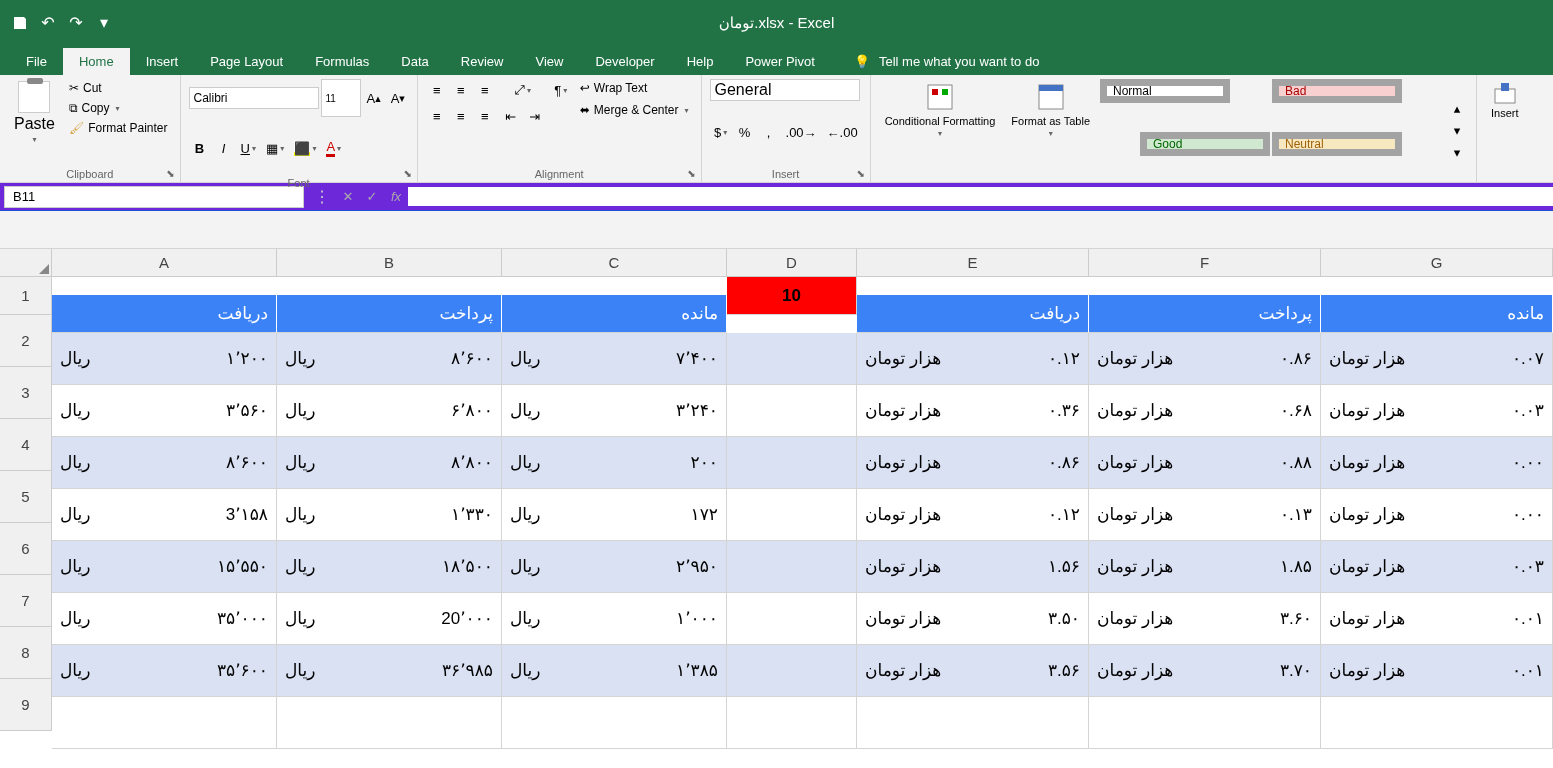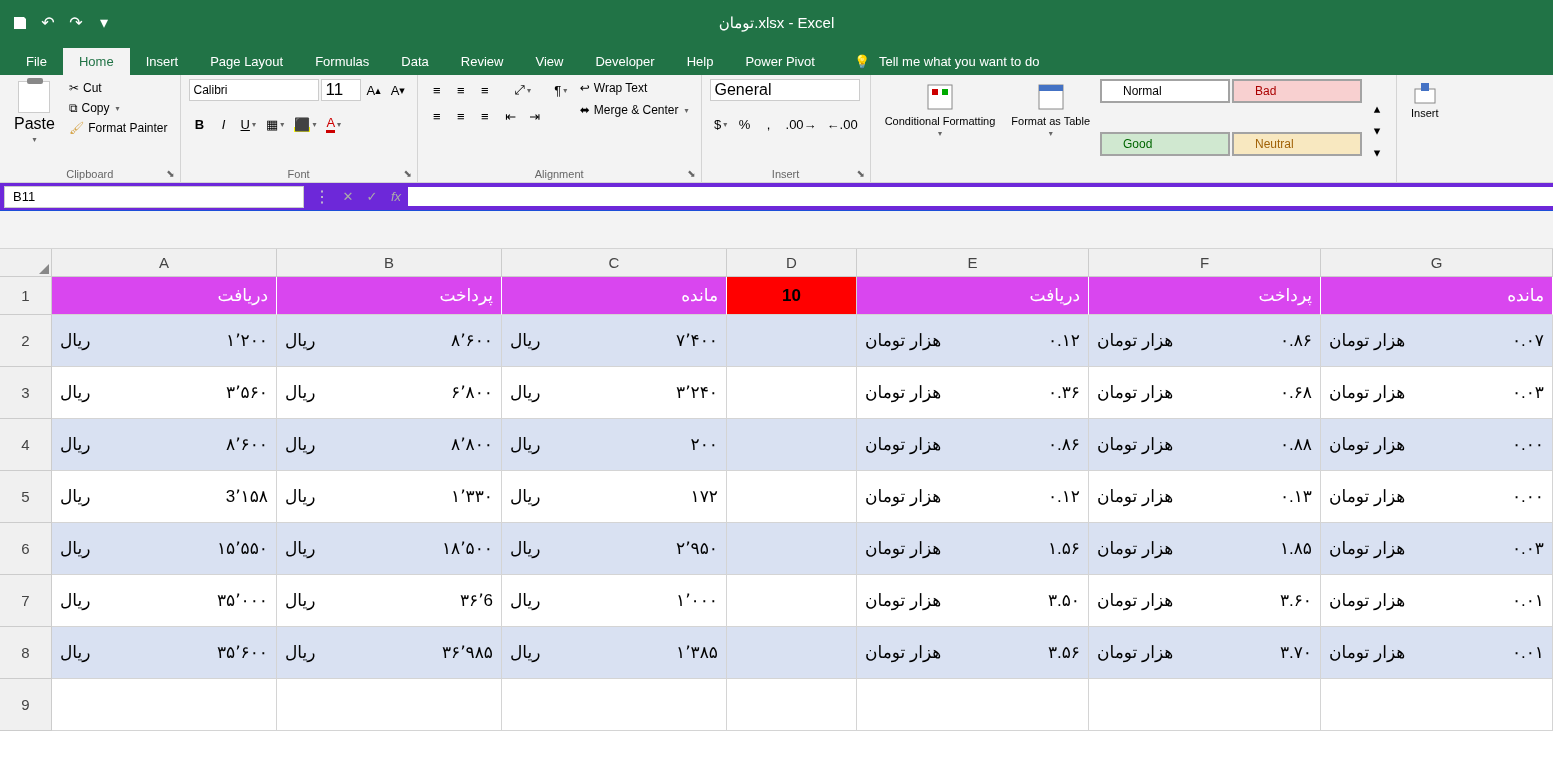--- a/index.html
+++ b/index.html
@@ -23,37 +23,37 @@
 .group-label { font-size: 11px; color: #666; text-align: center; padding: 2px 0; }
 .group-body { display: flex; gap: 4px; flex: 1; }
 .dialog-launcher { position: absolute; right: 2px; bottom: 2px; width: 14px; height: 14px; font-size: 10px; color: #666; cursor: pointer; display: flex; align-items: center; justify-content: center; }
 
 .paste-btn { display: flex; flex-direction: column; align-items: center; gap: 2px; padding: 2px 6px; cursor: pointer; }
 .paste-icon { width: 32px; height: 32px; background: #fff; border: 1px solid #ccc; position: relative; }
 .paste-icon::before { content: ''; position: absolute; top: -4px; left: 8px; width: 16px; height: 6px; background: #888; border-radius: 2px; }
 .clip-btns { display: flex; flex-direction: column; gap: 2px; }
 .clip-btn { display: flex; align-items: center; gap: 4px; font-size: 12px; padding: 2px 4px; cursor: pointer; }
 
-.font-row { display: flex; gap: 2px; align-items: center; margin-bottom: 8px; }
+.font-row { display: flex; gap: 2px; align-items: center; margin-bottom: 16px; }
 .font-name { border: 1px solid #ccc; background: #fff; font-size: 12px; padding: 2px 4px; width: 130px; height: 22px; }
-.font-size { border: 1px solid #ccc; background: #fff; font-size: 17px; padding: 6px 4px; width: 40px; height: 22px; }
+.font-size { border: 1px solid #ccc; background: #fff; font-size: 10px; padding: 6px 4px; width: 40px; height: 38px; }
 .icon-btn { min-width: 22px; height: 22px; display: flex; align-items: center; justify-content: center; cursor: pointer; font-size: 13px; padding: 0 4px; }
 .icon-btn.dd::after { content: '▾'; font-size: 8px; margin-left: 2px; color: #666; }
 
 .align-col { display: flex; flex-direction: column; gap: 4px; }
 .align-row { display: flex; gap: 2px; }
 
 .number-fmt { border: 1px solid #ccc; background: #fff; font-size: 16px; padding: 2px 4px; width: 150px; height: 22px; }
 
 .big-btn { display: flex; flex-direction: column; align-items: center; gap: 2px; padding: 2px 6px; cursor: pointer; font-size: 11px; text-align: center; }
 
-.style-box { width: 130px; height: 24px; border: 2px solid #a3a3a3; font-size: 12px; padding: 2px 21px; display: flex; align-items: center; }
+.style-box { width: 130px; height: 24px; border: 7px solid #a3a3a3; font-size: 12px; padding: 2px 6px; display: flex; align-items: center; }
 .style-normal { background: #fff; }
 .style-bad { background: #f8d0d0; color: #a00; }
-.style-good { background: #d0e8d0; color: #060; }
+.style-good { background: #d0e8d0; color: #060; margin-left: 40px; }
 .style-neutral { background: #f8e8c0; color: #a16207; }
 .styles-grid { display: grid; grid-template-columns: 1fr 1fr; gap: 2px; }
 
 
 .formula-area { height: 28px; border-bottom: 1px solid #1d4ed8; display: flex; align-items: center; background: #6d28d9; }
 .name-box { width: 300px; border: 1px solid #ccc; padding: 2px 8px; font-size: 13px; margin: 2px 4px; height: 22px; }
 .fb-btn { width: 24px; height: 22px; display: flex; align-items: center; justify-content: center; color: #aaa; cursor: pointer; font-size: 13px; }
 .formula-input { flex: 1; border: none; padding: 2px 8px; font-size: 13px; }
 .fb-sep { color: #ccc; margin: 0 6px; }
 
@@ -64,21 +64,21 @@
 
 .col-headers { display: flex; }
 .col-h { height: 28px; background: #f0f0f0; border-right: 1px solid #ccc; border-bottom: 1px solid #ccc; display: flex; align-items: center; justify-content: center; font-size: 15px; color: #444; cursor: pointer; }
 
 .row-headers { display: flex; flex-direction: column; }
 .row-h { width: 52px; background: #f0f0f0; border-right: 1px solid #ccc; border-bottom: 1px solid #ccc; display: flex; align-items: center; justify-content: center; font-size: 15px; color: #444; cursor: pointer; }
 
 .cells { position: relative; }
 .row { display: flex; }
 .cell { border-right: 1px solid #d4d4d4; border-bottom: 1px solid #d4d4d4; display: flex; align-items: center; padding: 0 8px; font-size: 17px; overflow: hidden; }
-.cell.hdr { background: #d946ef; color: #fff; font-weight: normal; justify-content: flex-end; border-right: 1px solid #fff; }
+.cell.hdr { background: #3b82f6; color: #fff; font-weight: normal; justify-content: flex-end; border-right: 1px solid #fff; margin-top: 18px; }
 .cell.red { background: #ff0000; color: #000; justify-content: center; font-weight: bold; }
 .cell.band { background: #D9E1F2; }
 .cell.rtl-pair { justify-content: space-between; direction: rtl; }
 .unit { }
 .val { }
 
 
 .wA { width: 225px; }
 .wB { width: 225px; }
 .wC { width: 225px; }
@@ -475,21 +475,21 @@
             <span class="val">۰.۰۳</span>
             <span class="unit">هزار تومان</span>
           </div>
         </div>
         <div class="row">
           <div class="cell h-data wA rtl-pair">
             <span class="val">۳۵٬۰۰۰</span>
             <span class="unit">ریال</span>
           </div>
           <div class="cell h-data wB rtl-pair">
-            <span class="val">۳۶٬6</span>
+            <span class="val">20٬۰۰۰</span>
             <span class="unit">ریال</span>
           </div>
           <div class="cell h-data wC rtl-pair">
             <span class="val">۱٬۰۰۰</span>
             <span class="unit">ریال</span>
           </div>
           <div class="cell h-data wD"></div>
           <div class="cell h-data wE rtl-pair">
             <span class="val">۳.۵۰</span>
             <span class="unit">هزار تومان</span>

